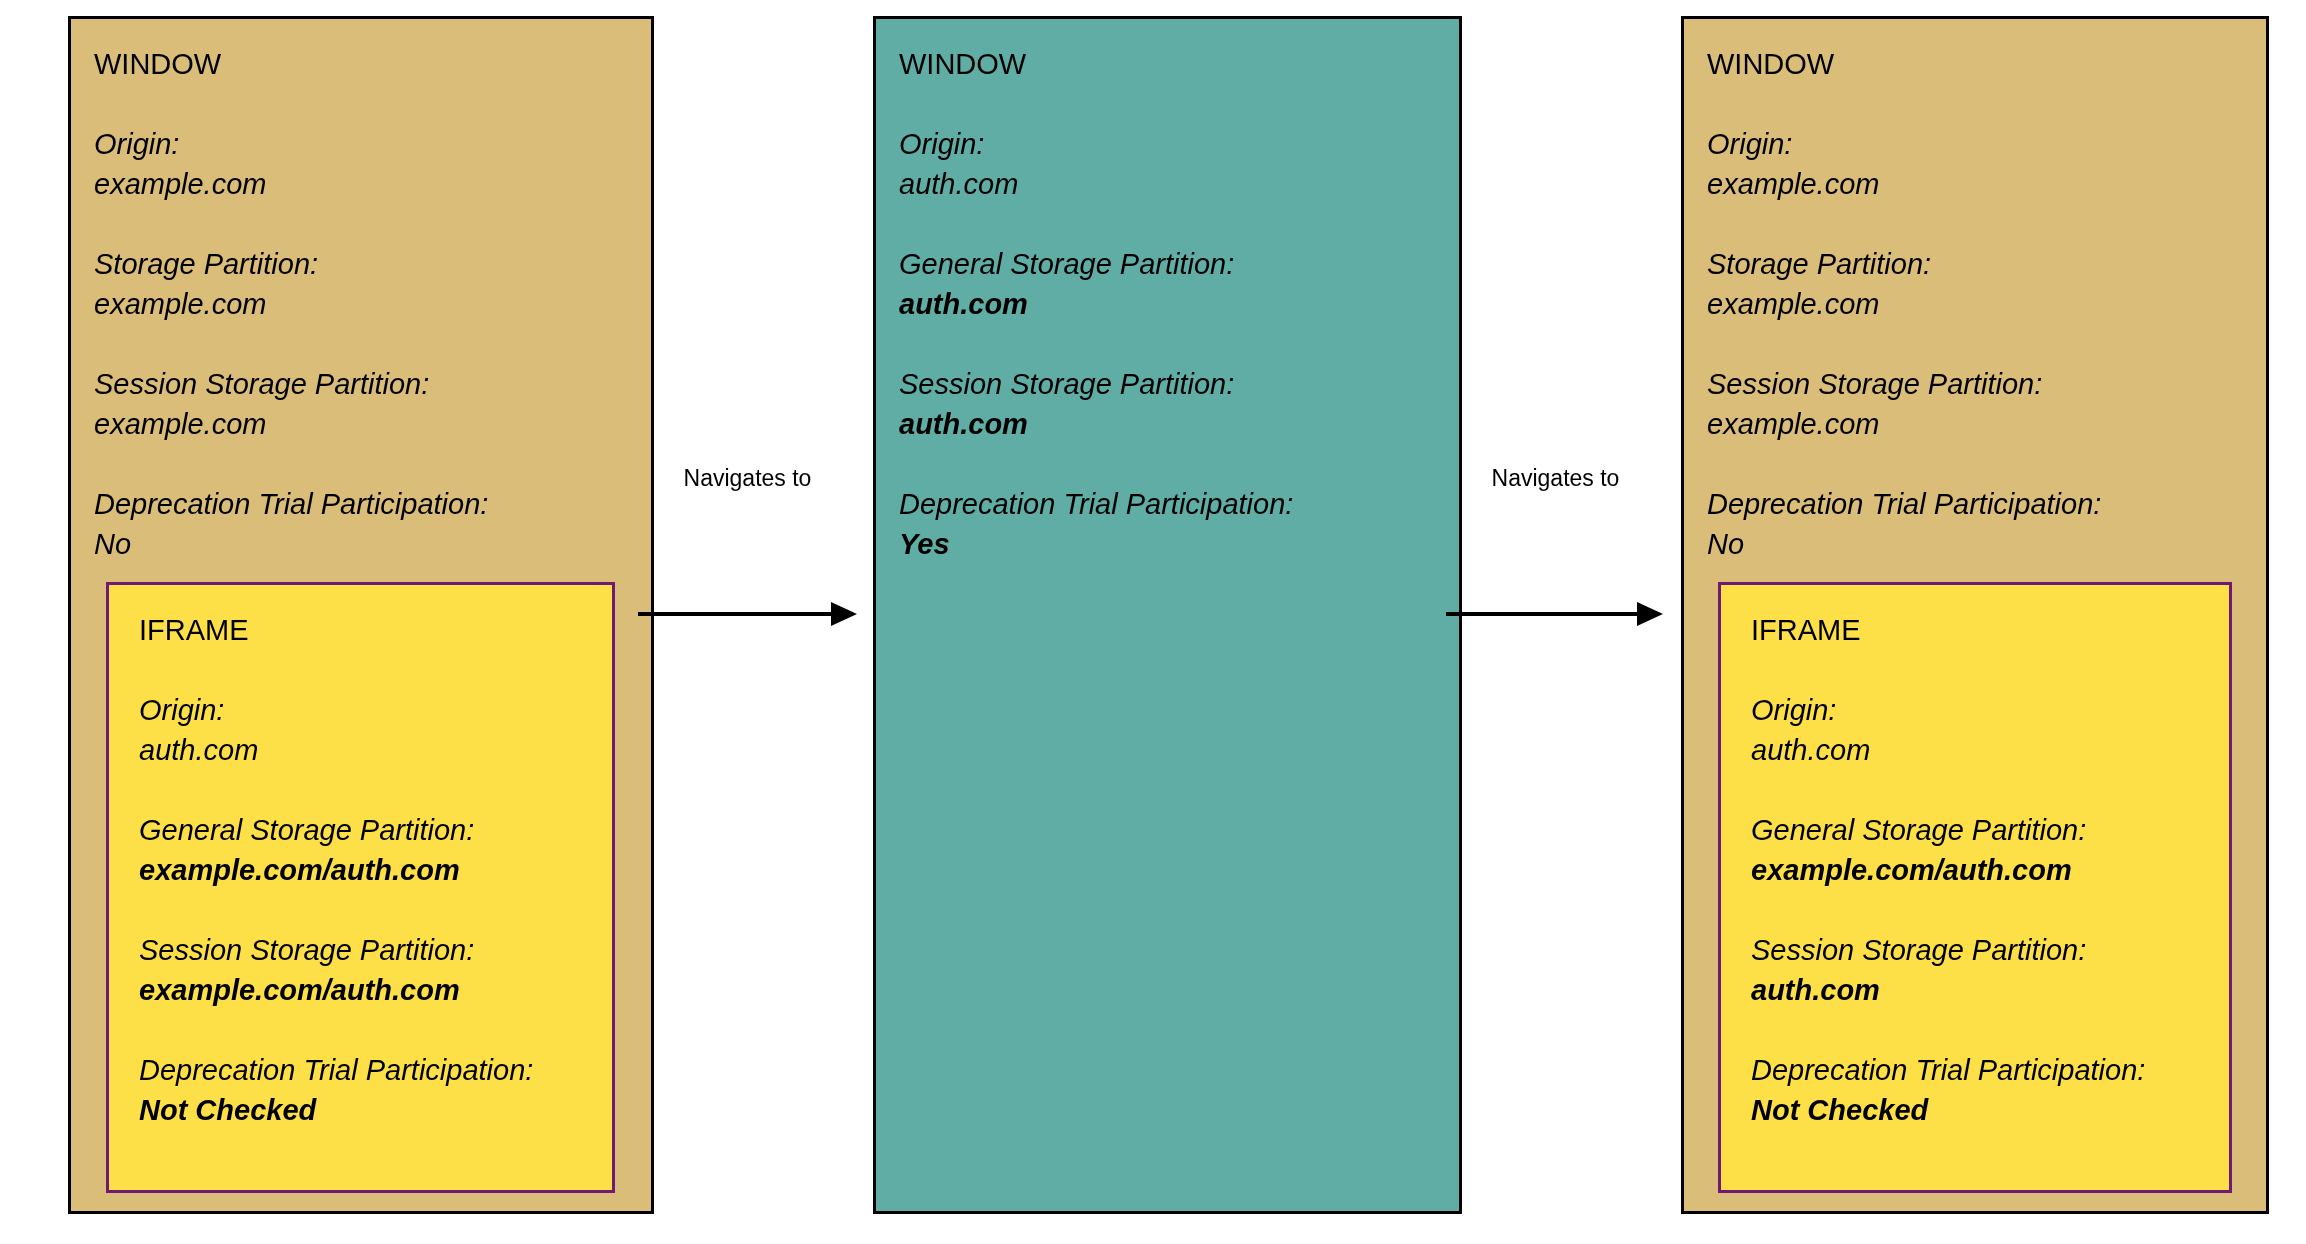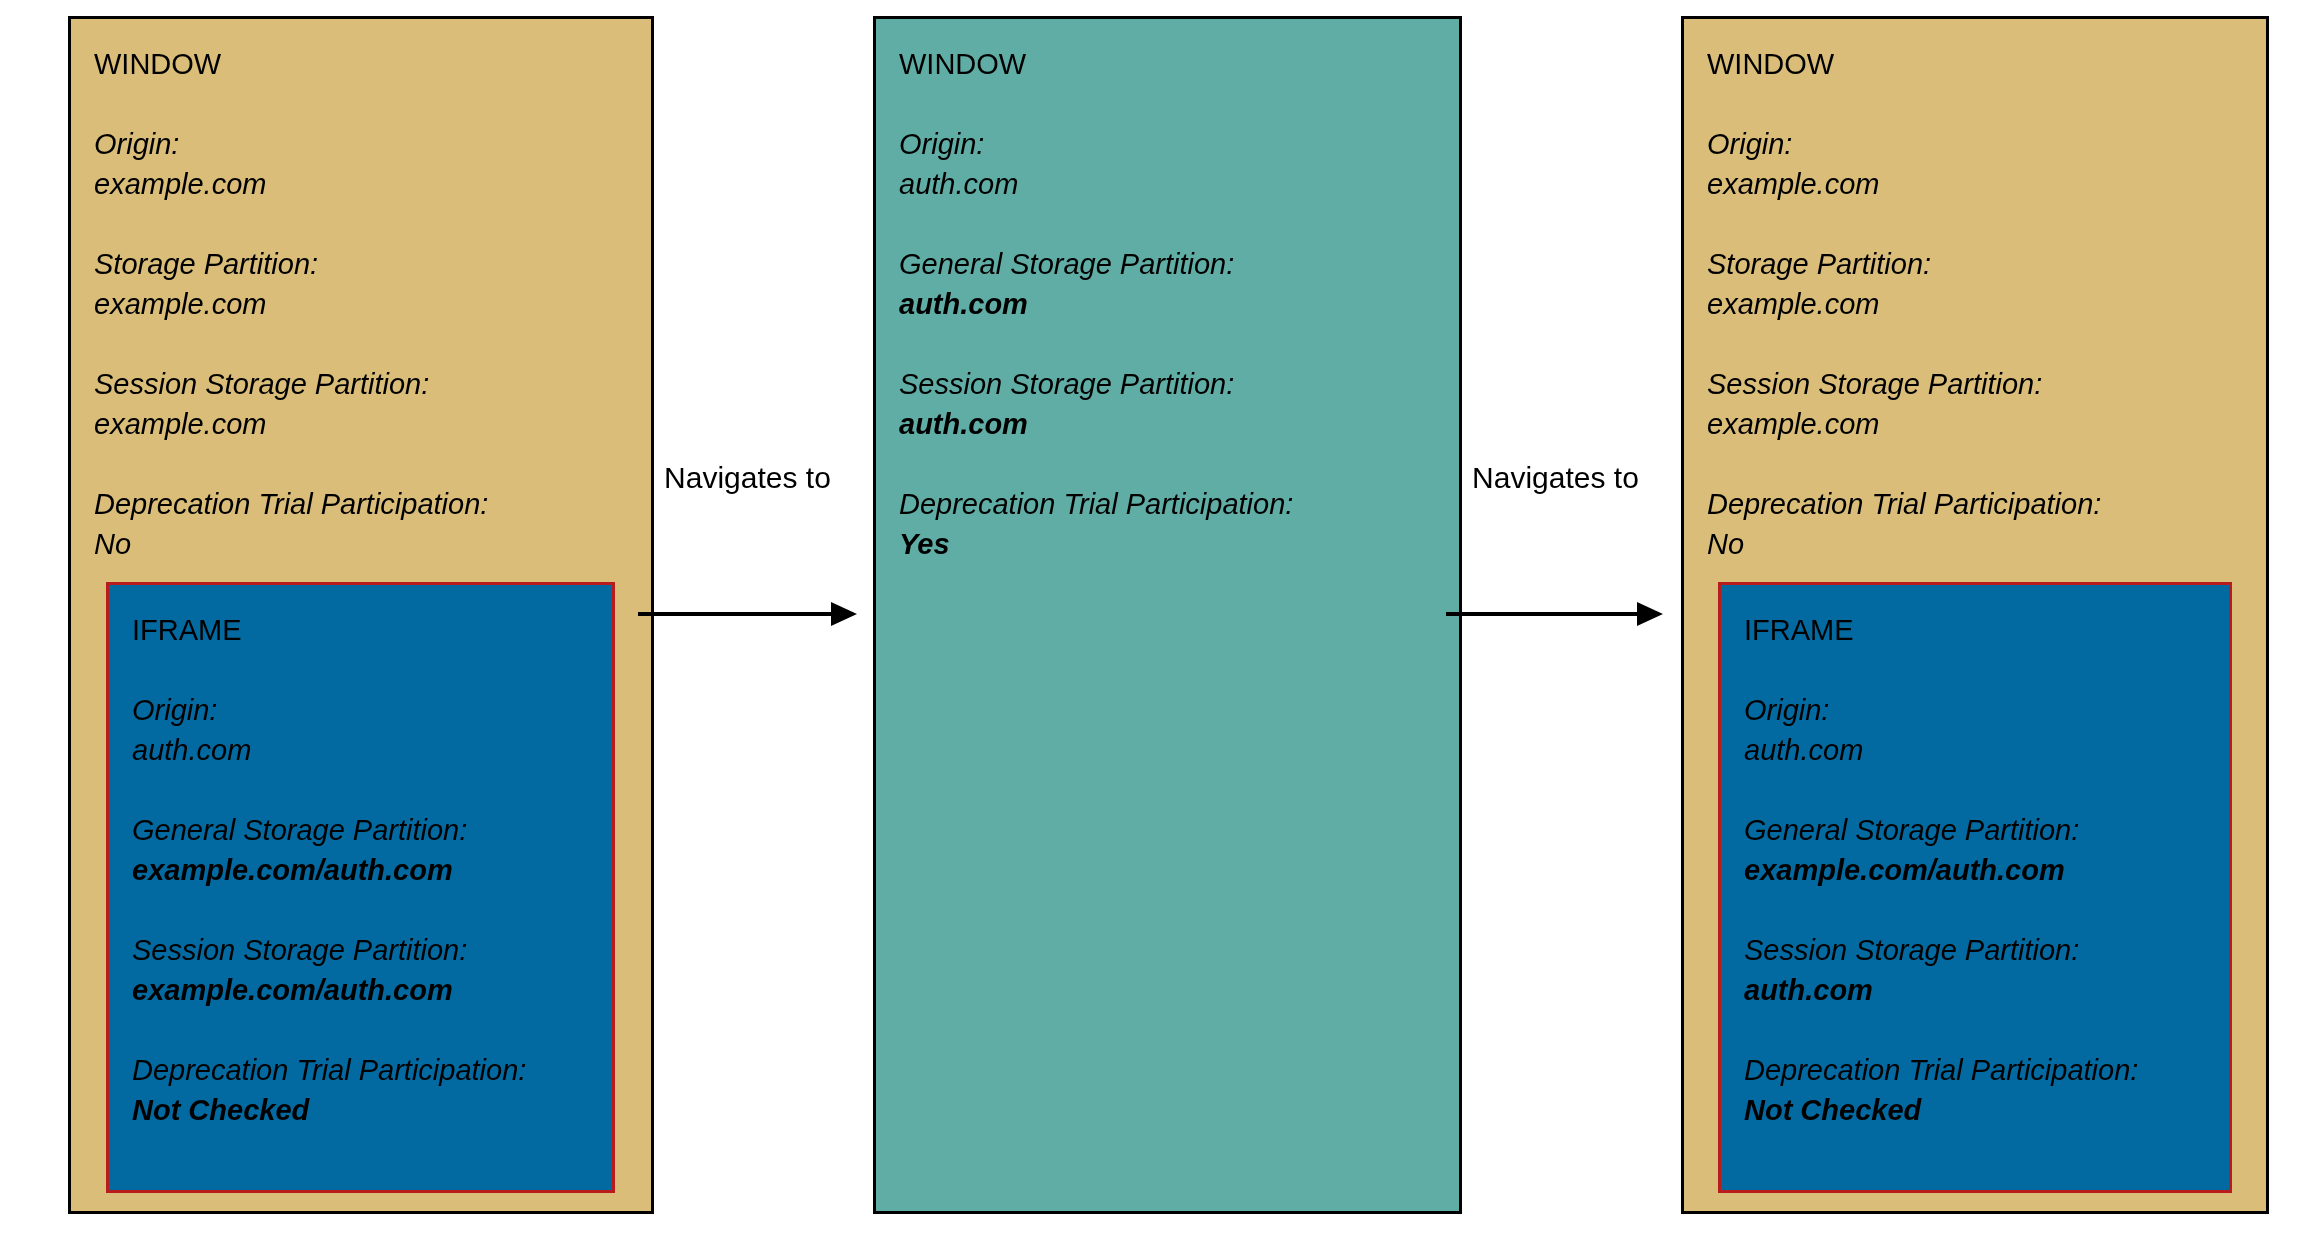--- a/index.html
+++ b/index.html
@@ -21,41 +21,42 @@
   }
   .box.tan  { background: #D9BD79; }
   .box.teal { background: #5FADA5; }
   .box-inner { padding: 25px 18px 0 23px; }
   .box-title { margin-bottom: 40px; }
   .field { margin-bottom: 40px; }
   .line { white-space: nowrap; font-style: italic; }
   .bold { font-weight: bold; }
   .iframe-box {
     position: absolute;
-    border: 3px solid #b91c1c;
-    background: #0369a1;
+    border: 3px solid #701a75;
+    background: #fde047;
+    padding-left: 7px;
   }
   .arrow-line {
     position: absolute;
     top: 612px;
     height: 4px;
     background: #000000;
   }
   .arrow-head {
     position: absolute;
     top: 602px;
     width: 0; height: 0;
     border-top: 12px solid transparent;
     border-bottom: 12px solid transparent;
     border-left: 26px solid #000000;
   }
   .arrow-label {
     position: absolute;
     top: 458px;
-    font-size: 30px;
+    font-size: 23px;
     line-height: 40px;
     text-align: center;
   }
 </style>
 </head>
 <body>
 
 <div class="canvas">
 
   <div class="box tan" style="left:52px; top:16px; width:586px; height:1198px;">

